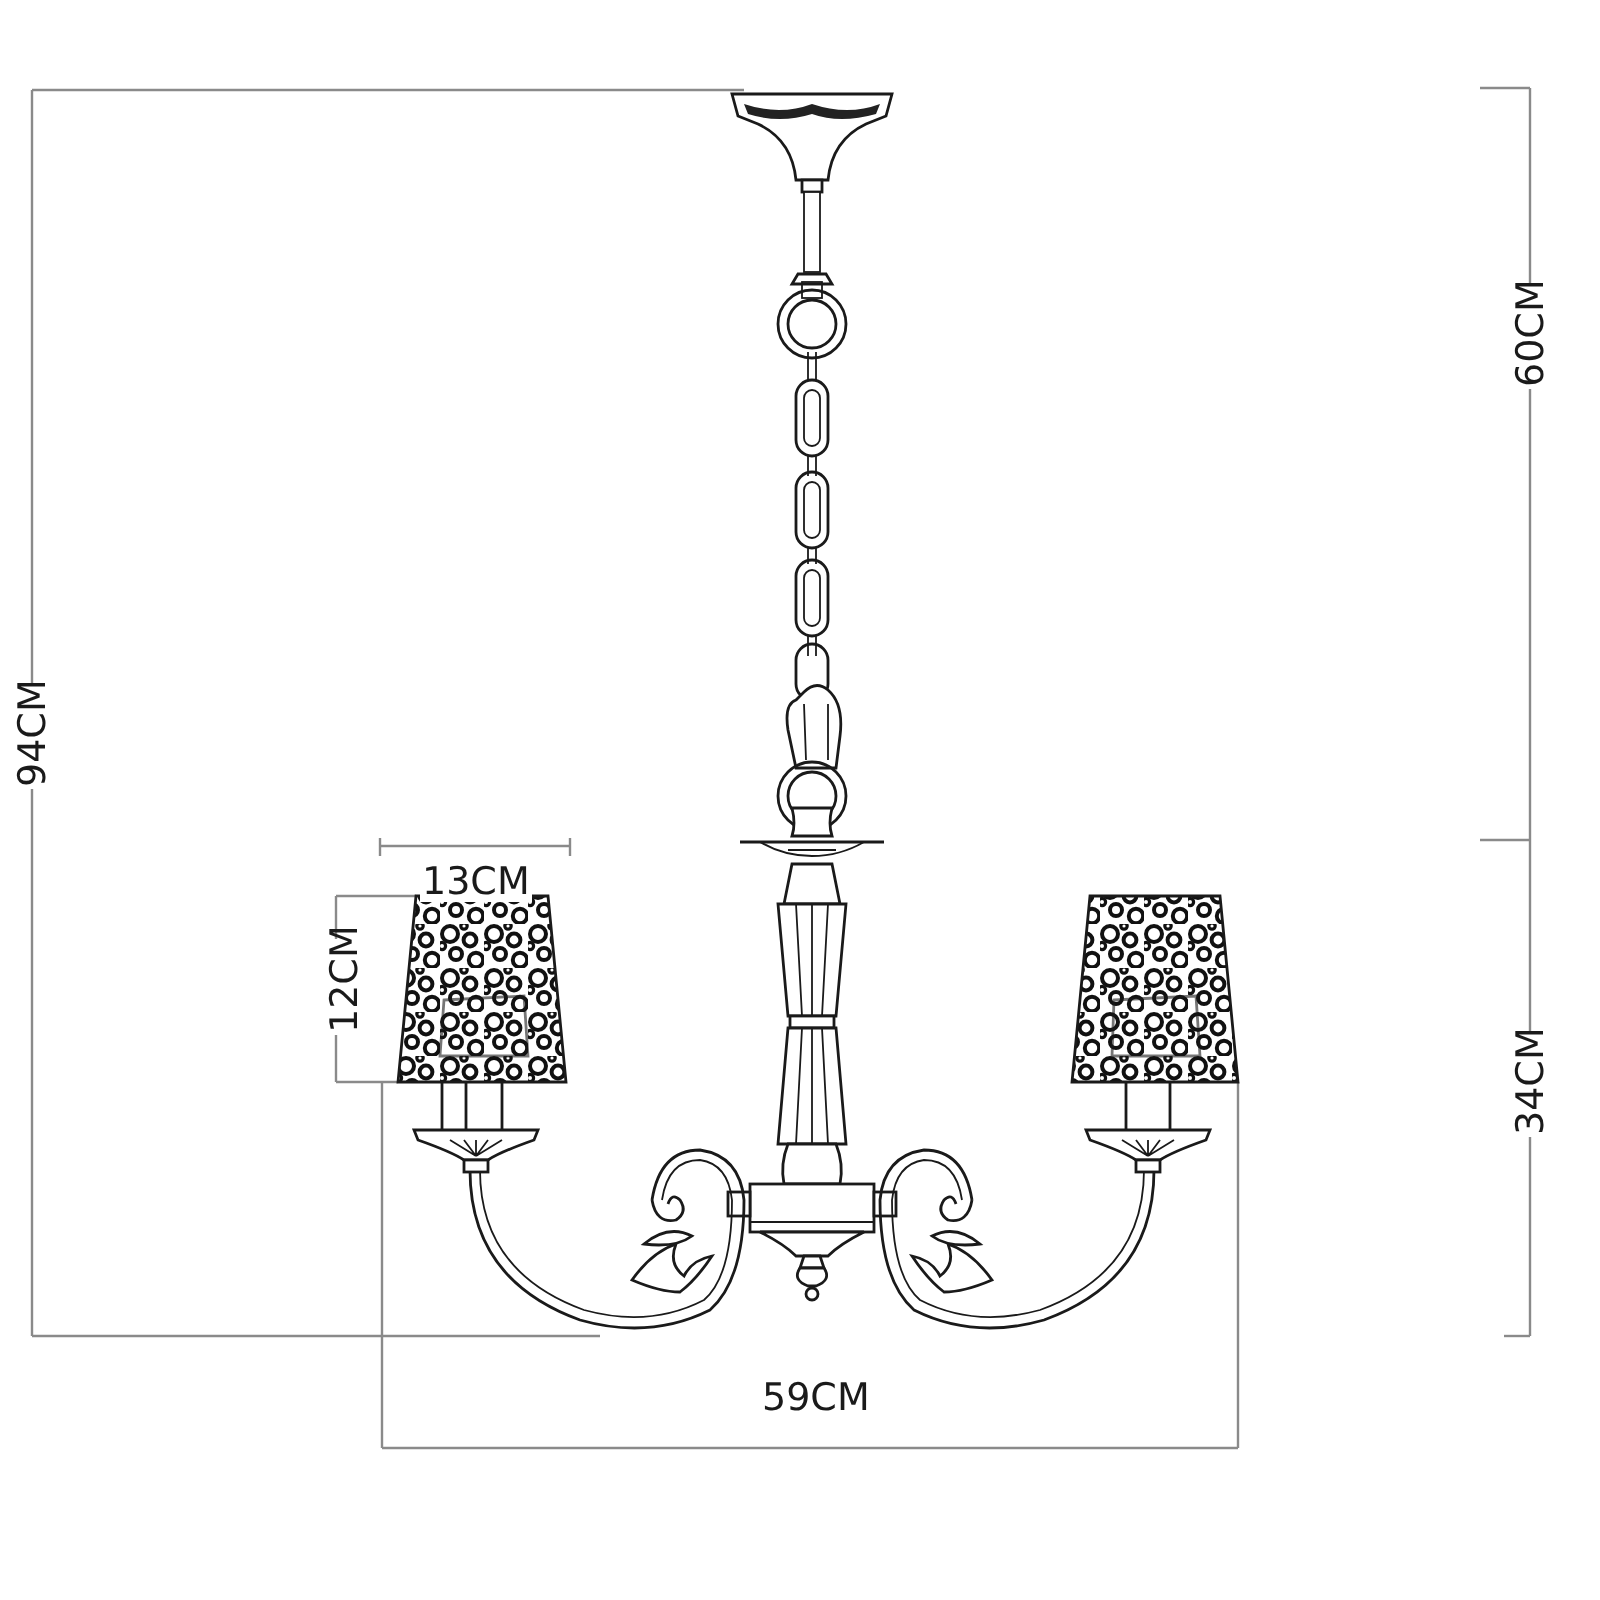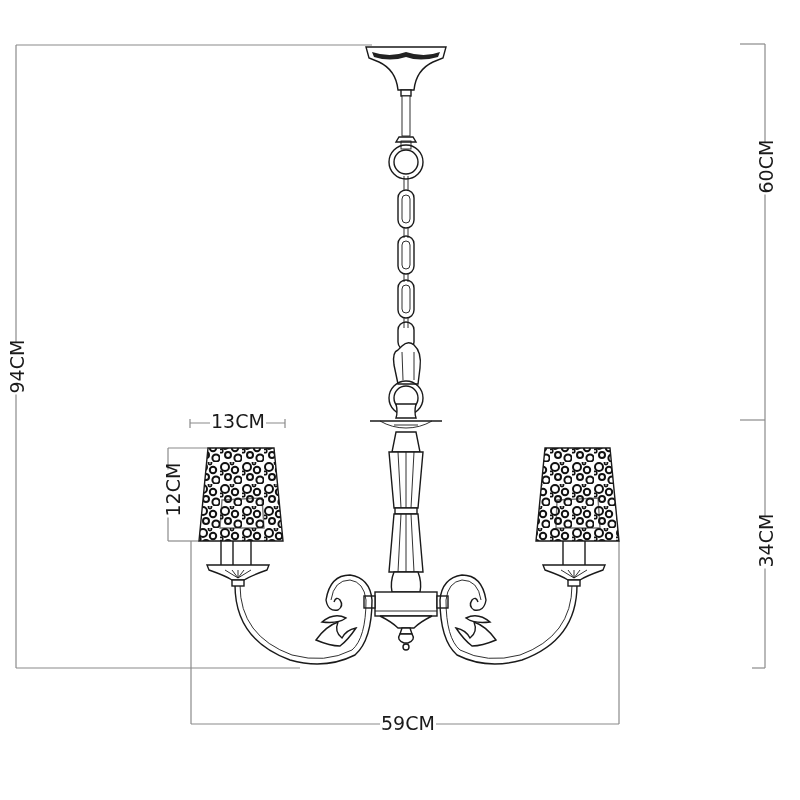--- a/index.html
+++ b/index.html
@@ -162,15 +162,15 @@
   <g>
     <rect x="532" y="445" width="92" height="100" fill="url(#circles)" clip-path="url(#shadeR)"></rect>
     <polygon class="ln" points="545,448 610,448 619,541 536,541"></polygon>
     <path class="ln" d="M557,500 L598,498 L600,528 L556,528 Z" clip-path="url(#shadeR)" opacity="0.6"></path>
   </g>
 </svg>
 
 <div class="label-box rot" style="left:-9px; top:359px; width:50px; text-align:center;">94CM</div>
 <div class="label-box rot" style="left:740px; top:159px; width:50px; text-align:center;">60CM</div>
 <div class="label-box rot" style="left:740px; top:533px; width:50px; text-align:center;">34CM</div>
-<div class="label-box" style="left:380px; top:714px;">59CM</div>
-<div class="label-box" style="left:210px; top:412px;">13CM</div>
+<div class="label-box" style="left:380px; top:690px;">59CM</div>
+<div class="label-box" style="left:210px; top:432px;">13CM</div>
 <div class="label-box rot" style="left:149px; top:484px; width:46px; text-align:center;">12CM</div>
 
 </body></html>

